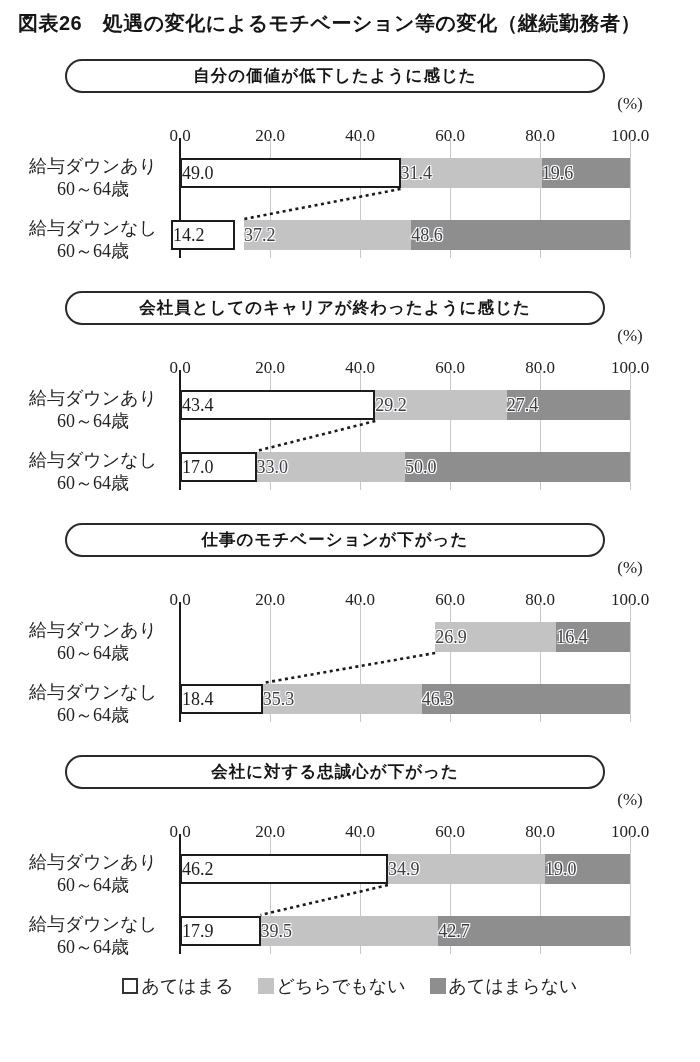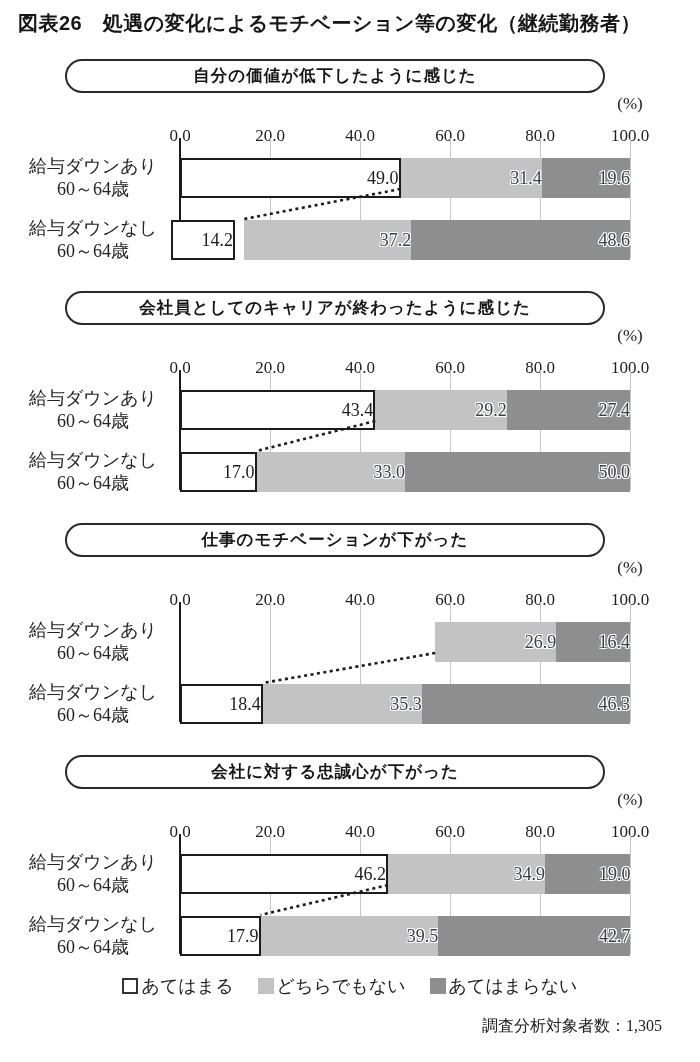--- a/index.html
+++ b/index.html
@@ -15,21 +15,21 @@
         font-family:"Liberation Sans", sans-serif;font-weight:bold;font-size:16.5px;color:#161616;
         letter-spacing:1px;background:#fff;}
   .pct{position:absolute;left:570px;top:36px;width:120px;text-align:center;
         font-size:17px;color:#222;}
   .tick-label{position:absolute;top:55px;width:70px;height:22px;line-height:22px;text-align:center;
         font-size:17px;color:#222;margin-top:12px;}
   .gridline{position:absolute;top:80px;width:1px;height:120px;background:#c8c8c8;z-index:0;}
   .axis0{position:absolute;left:179px;top:80px;width:2px;height:120px;background:#1a1a1a;z-index:1;}
   .row-label{position:absolute;left:12px;width:162px;text-align:center;font-size:18px;line-height:23px;
         color:#222;z-index:1;}
-  .seg{position:absolute;height:40px;box-sizing:border-box;display:flex;align-items:center;justify-content:flex-end;
+  .seg{position:absolute;height:30px;box-sizing:border-box;display:flex;align-items:center;justify-content:flex-start;
         font-size:18px;z-index:2;}
   .seg-agree{background:#ffffff;border:2px solid #1c1c1c;z-index:3;color:#1c1c1c;}
   .seg-neutral{background:#c3c3c3;}
   .seg-disagree{background:#8e8e8e;}
   .halo{color:#3c3f46;
         text-shadow:-1px -1px 0 #fff,1px -1px 0 #fff,-1px 1px 0 #fff,1px 1px 0 #fff,0 0 2px #fff;}
   .conn{position:absolute;left:0;top:0;z-index:4;pointer-events:none;}
   .legend{position:absolute;left:0;top:974px;width:700px;display:flex;justify-content:center;
         align-items:center;gap:24px;}
   .legend-item{display:flex;align-items:center;gap:3px;font-size:18px;color:#222;}
@@ -238,14 +238,13 @@
       </div>
       <div class="legend-item">
         <span class="swatch swatch-neutral"></span>
         <span>どちらでもない</span>
       </div>
       <div class="legend-item">
         <span class="swatch swatch-disagree"></span>
         <span>あてはまらない</span>
       </div>
     </div>
-  <div class="footnote">調査分析対象者数：1,305</div>
 </div>
 
 </body></html>

